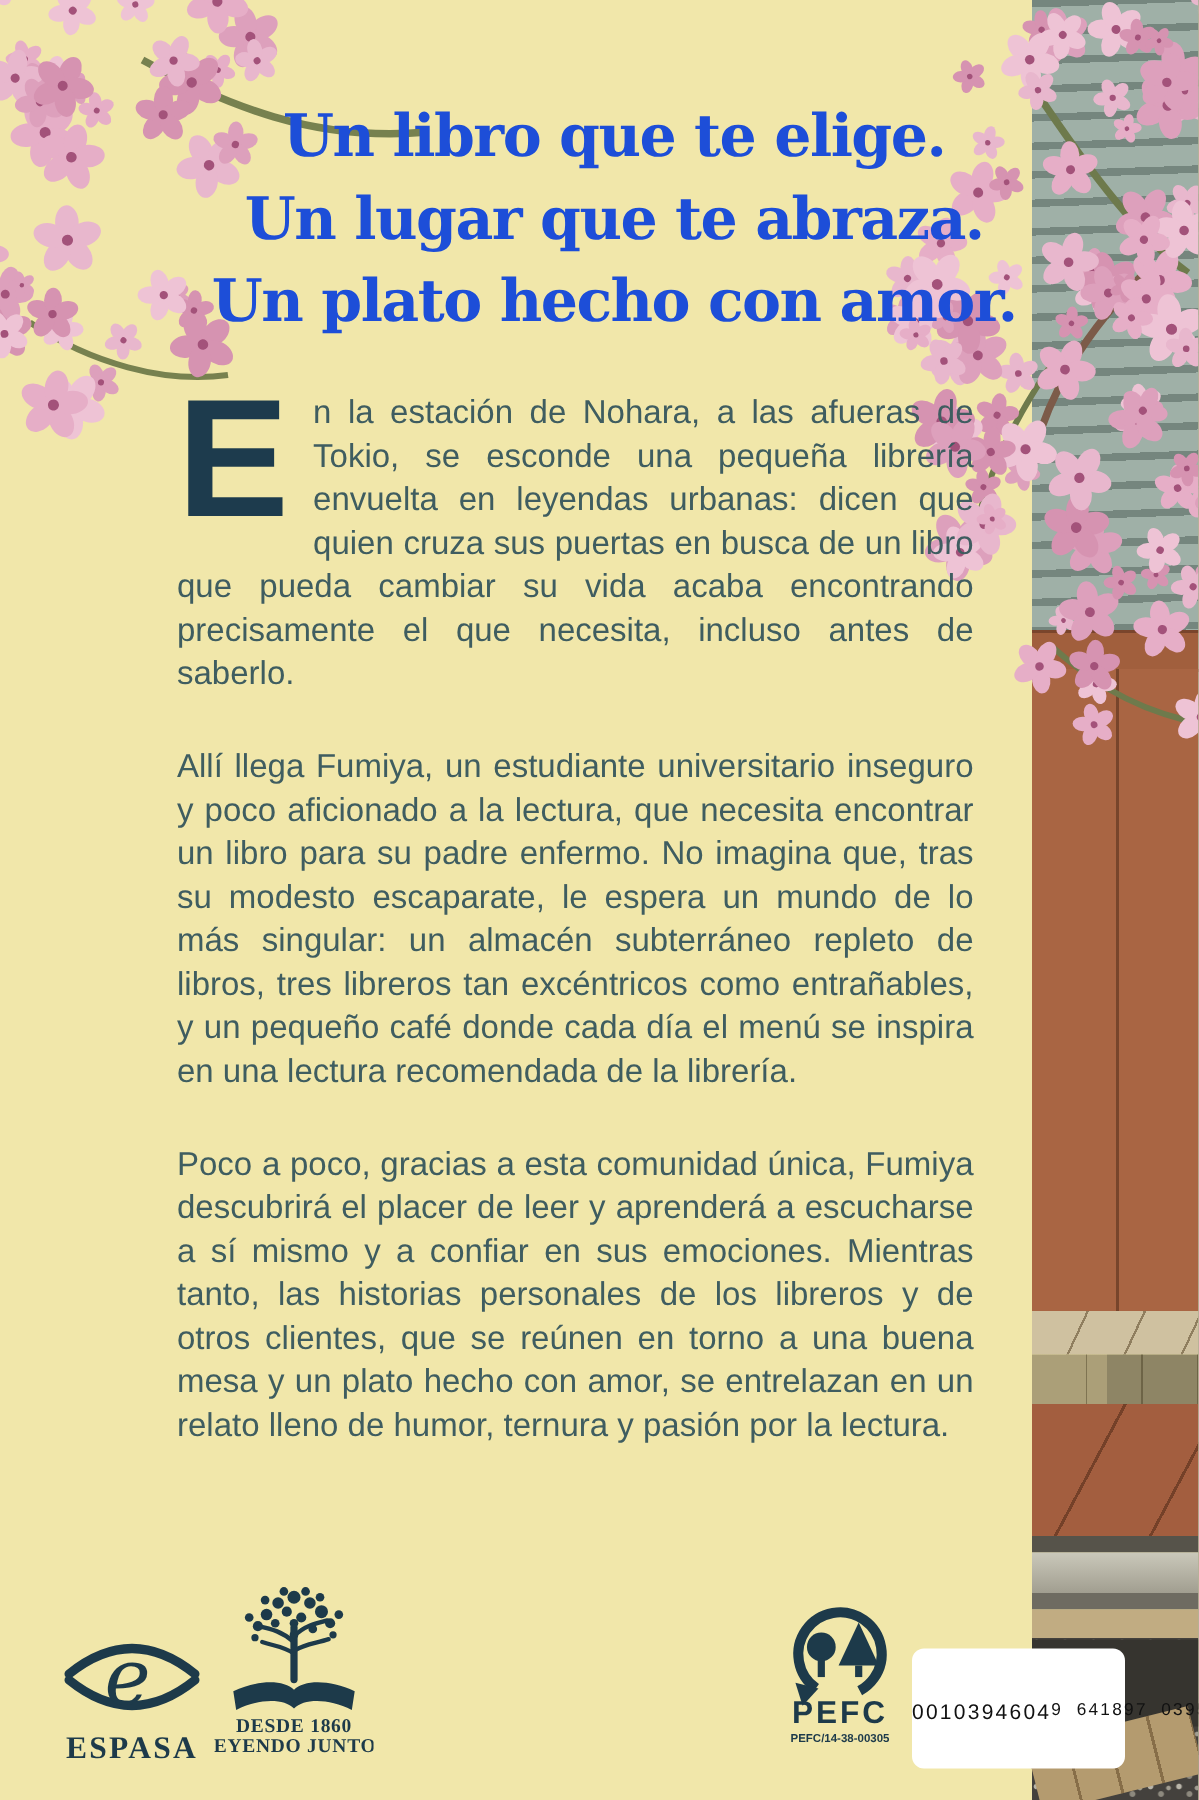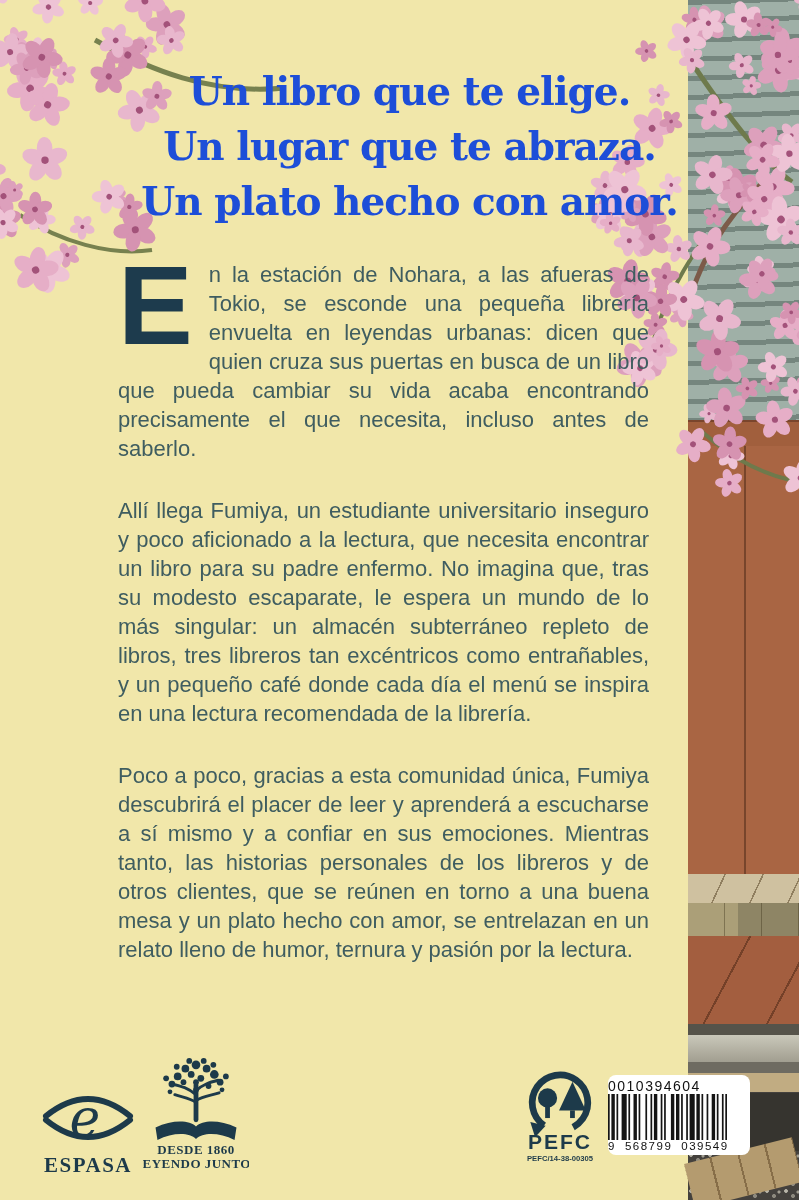--- a/index.html
+++ b/index.html
@@ -57,23 +57,23 @@
   }
   
   .logo{position:absolute;}
   .espasa-logo{left:38px;top:1084px;}
   .tree-logo{left:143px;top:1054px;}
   .pefc-logo{left:514px;top:1066px;}
   .navy{fill:#1d3a4a;}
   .navy-stroke{stroke:#1d3a4a;fill:none;}
   
   .barcode{
-    position:absolute;left:608px;top:1075px;width:142px;height:80px;
+    position:absolute;left:608px;top:1099px;width:142px;height:80px;
     background:#fff;border-radius:8px;z-index:5;
-    display:flex;flex-direction:column;padding-top:3px;box-sizing:border-box;
+    display:flex;align-items:center;padding-top:3px;box-sizing:border-box;
   }
   .bc-top{font-size:14px;letter-spacing:1.5px;color:#111;}
   .bc-digits{display:flex;gap:9px;font-size:11.5px;letter-spacing:1.5px;color:#111;margin-top:-1px;}
 </style>
 </head>
 <body>
 
 <div class="cover">
 
   <div class="scene">
@@ -352,18 +352,18 @@
         <rect x="88.40" y="0" width="3.40" height="46" fill="#151515"></rect>
         <rect x="93.50" y="0" width="1.70" height="46" fill="#151515"></rect>
         <rect x="98.60" y="0" width="1.70" height="46" fill="#151515"></rect>
         <rect x="103.70" y="0" width="3.40" height="46" fill="#151515"></rect>
         <rect x="108.80" y="0" width="1.70" height="46" fill="#151515"></rect>
         <rect x="113.90" y="0" width="1.70" height="46" fill="#151515"></rect>
         <rect x="117.30" y="0" width="1.70" height="46" fill="#151515"></rect>
       </svg>
     <div class="bc-digits">
       <span>9</span>
-      <span>568799</span>
+      <span>641897</span>
       <span>039549</span>
     </div>
   </div>
 
 </div>
 
 </body></html>

